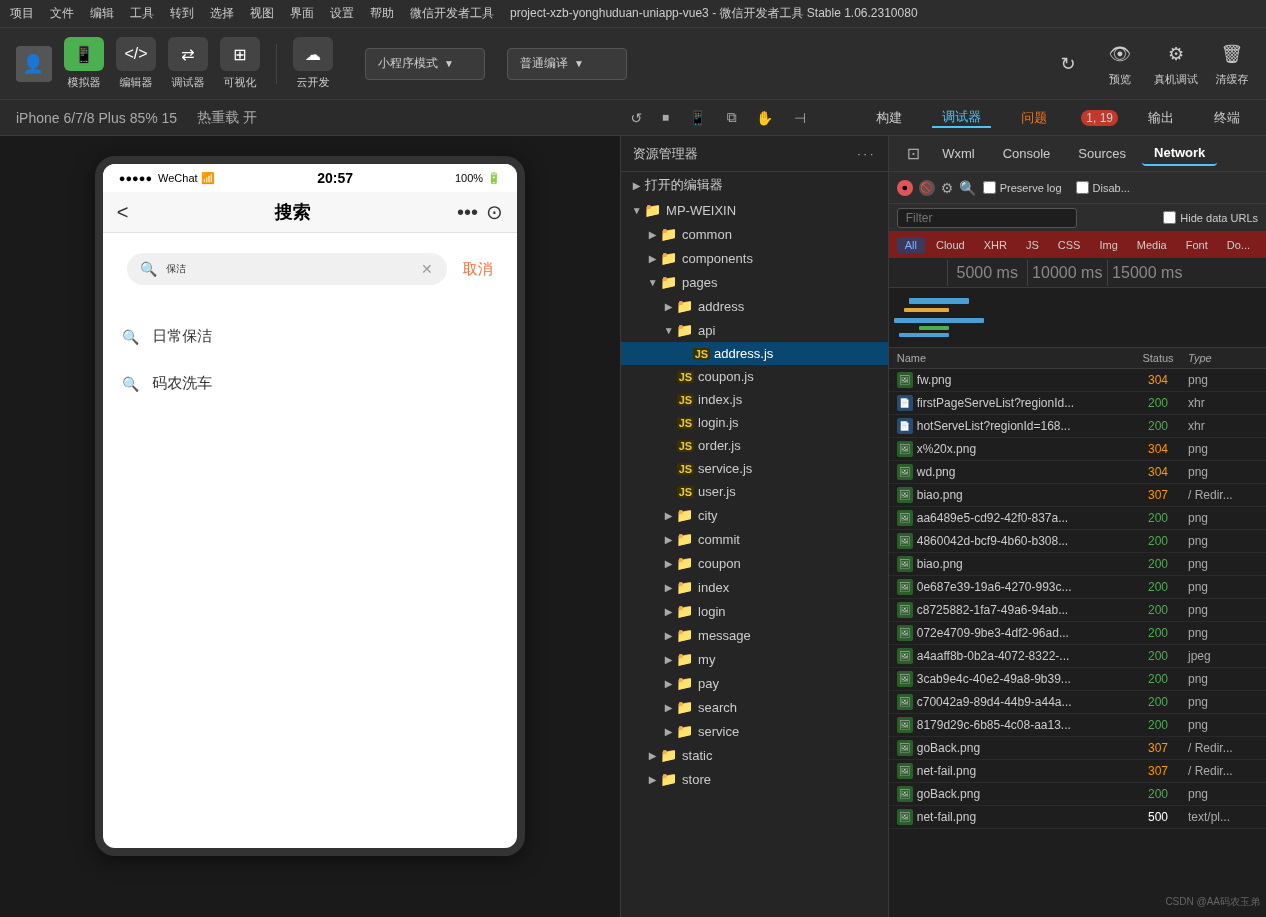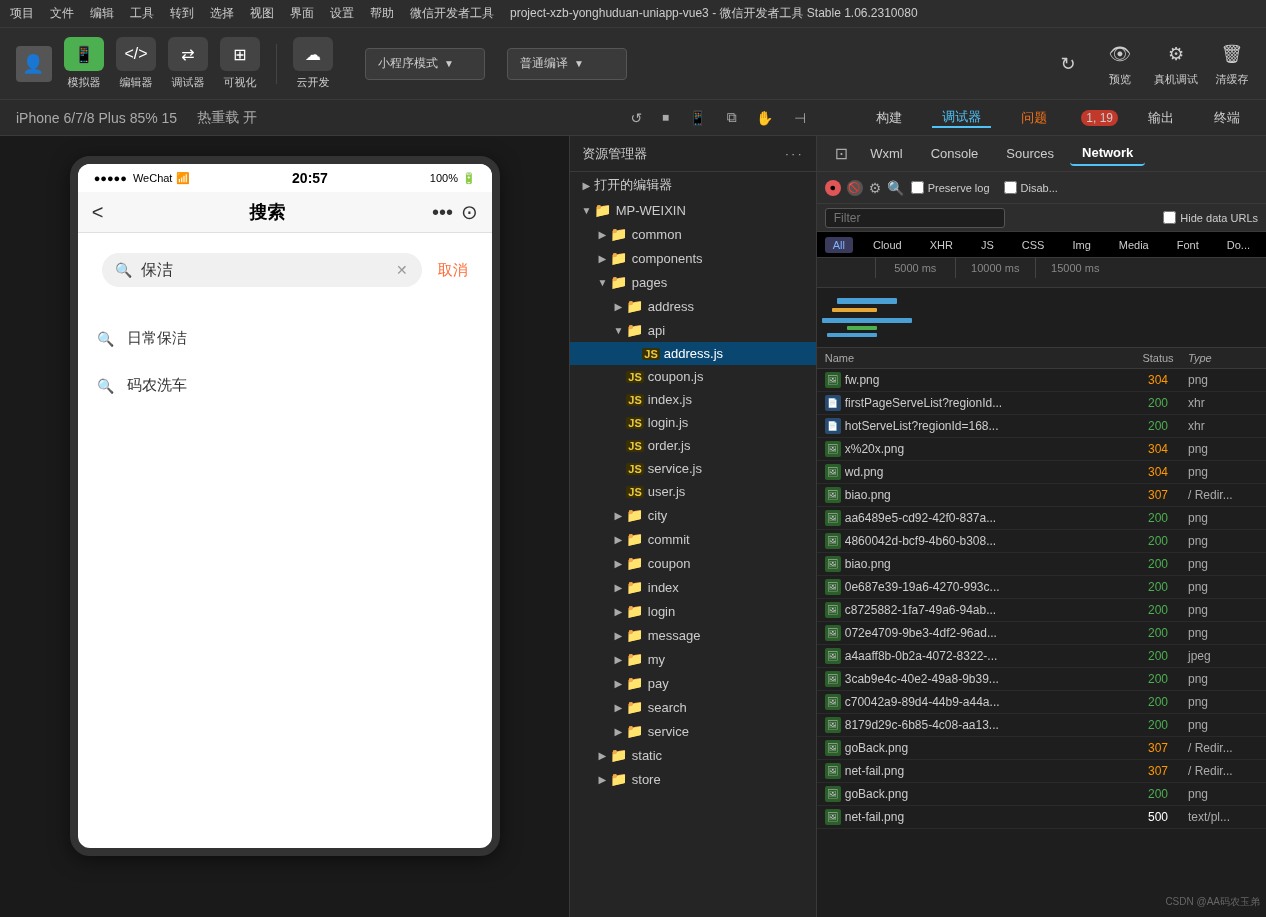--- a/index.html
+++ b/index.html
@@ -318,44 +318,44 @@
       color: #ccc;
       font-size: 12px;
       padding: 2px 8px;
       width: 180px;
       outline: none;
     }
     .filter-checkbox { display: flex; align-items: center; gap: 4px; color: #ccc; font-size: 11px; }
 
     .type-tabs {
       height: 26px;
-      background: #000000;
+      background: #7f1d1d;
       display: flex;
       align-items: center;
       padding: 0 8px;
-      gap: 12px;
+      gap: 3px;
       border-bottom: 1px solid #3a3a3a;
     }
     .type-tab {
       padding: 2px 8px;
       font-size: 11px;
       color: #ccc;
       cursor: pointer;
       border-radius: 3px;
     }
     .type-tab.active { background: #3a3a5c; color: #7fb3ff; }
 
     .timeline-header {
       height: 30px;
       background: #252526;
       display: flex;
-      align-items: flex-start;
+      align-items: center;
       padding-left: 8px;
       border-bottom: 1px solid #3a3a3a;
-      font-size: 11px;
+      font-size: 16px;
       color: #888;
       position: relative;
     }
     .timeline-marks {
       display: flex;
       align-items: center;
       gap: 0;
       margin-left: 50px;
     }
     .timeline-mark { width: 80px; text-align: center; border-left: 1px solid #444; padding: 4px 0; }
@@ -522,21 +522,21 @@
       <div class="phone-nav">
         <span class="back-arrow">&lt;</span>
         <span class="page-title">搜索</span>
         <span class="more-icon">•••</span>
         <span class="scan-icon">⊙</span>
       </div>
 
       <div style="display:flex;align-items:center;padding:8px 12px">
         <div class="search-box" style="flex:1">
           <span class="search-icon">🔍</span>
-          <input type="text" style="flex: 1 1 0%; background: none; border: none; outline: none; font-size: 16px; color: rgb(51, 51, 51);" value="保洁" placeholder="保洁">
+          <input type="text" style="flex: 1 1 0%; background: none; border: none; outline: none; font-size: 10px; color: rgb(51, 51, 51);" value="保洁" placeholder="保洁">
           <span class="clear-icon">✕</span>
         </div>
         <span class="search-cancel">取消</span>
       </div>
 
       <div class="search-results">
         <div class="search-result-item">
           <span class="si-icon">🔍</span>
           <span>日常保洁</span>
         </div>

